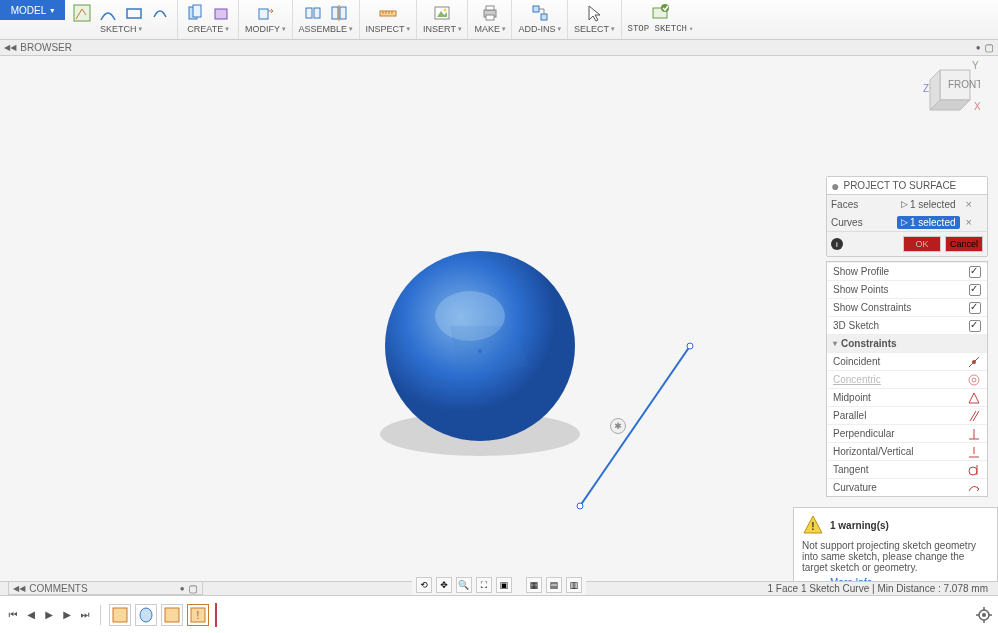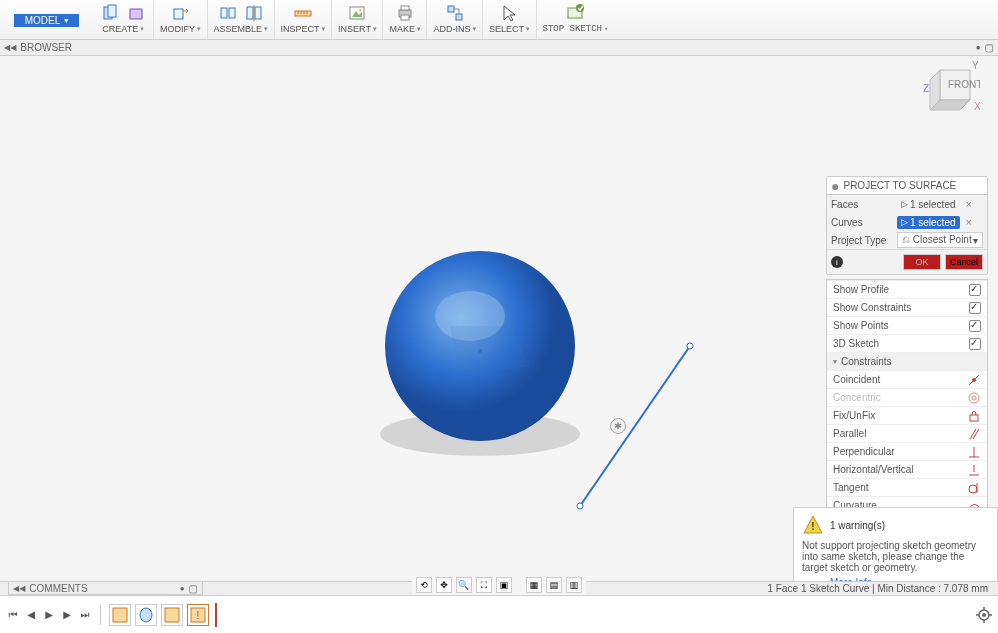--- a/index.html
+++ b/index.html
@@ -1,20 +1,20 @@
 <!DOCTYPE html>
 <html><head>
   <meta charset="utf-8">
   <style>
     * { box-sizing: border-box; margin: 0; padding: 0; font-family: "Segoe UI", Arial, sans-serif; font-size: 10px; }
     body { width: 998px; height: 633px; background: #f0f0f0; position: relative; overflow: hidden; }
 
     
     .toolbar { display: flex; height: 40px; background: linear-gradient(#fdfdfd, #f2f2f2); border-bottom: 1px solid #ccc; }
-    .model-btn { width: 65px; height: 20px; background: #2d6fd0; color: #fff; display: flex; align-items: center; justify-content: center; margin: 14px; padding: 1px 6px; font-size: 10px; cursor: pointer; }
+    .model-btn { width: 65px; height: 20px; background: #2d6fd0; color: #fff; display: flex; align-items: center; justify-content: center; margin: 0; padding: 1px 6px; font-size: 10px; cursor: pointer; }
     .model-btn::after { content: "▾"; margin-left: 4px; font-size: 8px; }
     .toolbar-group { display: flex; flex-direction: column; align-items: center; border-right: 1px solid #ddd; padding: 2px 6px 0; }
     .toolbar-icons { display: flex; gap: 4px; }
     .tb-icon { width: 22px; height: 22px; display: flex; align-items: center; justify-content: center; cursor: pointer; }
     .tb-icon svg { width: 20px; height: 20px; }
     .toolbar-label { font-size: 9px; color: #555; display: flex; align-items: center; gap: 2px; cursor: pointer; }
     .toolbar-label::after { content: "▾"; font-size: 7px; color: #888; }
 
     
     .browser-bar { display: flex; align-items: center; height: 16px; background: #eee; border-bottom: 1px solid #ccc; padding: 0 4px; gap: 4px; font-size: 10px; color: #666; }
@@ -52,32 +52,32 @@
     .proj-footer .btn.disabled { color: #bbb; }
     .info-dot { width: 12px; height: 12px; border-radius: 50%; background: #333; color: #fff; font-size: 8px; display: flex; align-items: center; justify-content: center; margin-right: auto; }
 
     
     .sketch-palette { background: #fff; border: 1px solid #ccc; }
     .pal-row { display: flex; align-items: center; height: 18px; padding: 0 6px; border-top: 1px solid #eee; }
     .pal-row .txt { flex: 1; font-size: 10px; color: #555; }
     .pal-row .ck { width: 12px; height: 12px; border: 1px solid #888; border-radius: 2px; position: relative; cursor: pointer; }
     .pal-row .ck.on::after { content: "✓"; position: absolute; top: -2px; left: 0; font-size: 10px; color: #333; }
     .pal-row .mini { width: 14px; height: 14px; display: flex; align-items: center; justify-content: center; }
-    .pal-row.section-hdr { background: #f0f0f0; font-weight: normal; color: #666; }
+    .pal-row.section-hdr { background: #f0f0f0; font-weight: bold; color: #666; }
     .pal-row.section-hdr::before { content: "▾"; margin-right: 4px; font-size: 8px; color: #888; }
-    .pal-row.muted .txt { color: #bbb; }
+    .pal-row.muted .txt { color: #bbb; text-decoration: underline; }
 
     
     .ci { width: 14px; height: 14px; }
 
     
     .warn-box { position: absolute; bottom: 0; right: 0; width: 205px; background: #fff; border: 1px solid #ccc; padding: 6px 8px; font-size: 10px; color: #555; }
     .warn-box .hdr { display: flex; align-items: center; gap: 6px; margin-bottom: 4px; }
     .warn-box .tri { width: 22px; height: 22px; }
-    .warn-box .title { font-weight: normal; color: #333; }
+    .warn-box .title { font-weight: bold; color: #333; }
     .warn-box .link { color: #2d6fd0; text-decoration: underline; cursor: pointer; }
 
     
     .sphere-svg { position: absolute; top: 160px; left: 350px; }
     .sketch-line { position: absolute; top: 280px; left: 560px; }
     .orbit-icon { position: absolute; top: 362px; left: 610px; width: 16px; height: 16px; border: 1px solid #aaa; border-radius: 50%; background: #f0f0f0; display: flex; align-items: center; justify-content: center; color: #888; font-size: 9px; }
 
     
     .status-bar { position: absolute; bottom: 38px; left: 0; right: 0; height: 14px; background: #eee; border-top: 1px solid #ccc; display: flex; align-items: center; font-size: 10px; color: #555; justify-content: flex-end; padding: 0 10px; }
     .comments-bar { position: absolute; bottom: 38px; left: 8px; width: 195px; height: 14px; background: #eee; border: 1px solid #ccc; display: flex; align-items: center; padding: 0 4px; gap: 4px; font-size: 10px; color: #666; }
@@ -91,20 +91,46 @@
     .tl-gear { margin-left: auto; width: 16px; height: 16px; cursor: pointer; }
   </style>
 </head>
 <body>
 
 <div class="toolbar">
   <div style="display:flex;flex-direction:column;">
     <div class="model-btn">MODEL</div>
   </div>
 
+  <div class="toolbar-group" style="flex:0 0 auto;">
+    <div class="toolbar-icons">
+      <div class="tb-icon">
+          <svg viewBox="0 0 20 20">
+            <rect x="2" y="2" width="16" height="16" fill="#eaf3e2" stroke="#6a9a46"></rect>
+            <path d="M4 16 L10 6 L14 12" stroke="#c97a2d" fill="none"></path>
+          </svg>
+        </div>
+      <div class="tb-icon">
+          <svg viewBox="0 0 20 20">
+            <path d="M3 17 Q10 3 17 17" stroke="#3a7ac0" fill="none" stroke-width="1.5"></path>
+          </svg>
+        </div>
+      <div class="tb-icon">
+          <svg viewBox="0 0 20 20">
+            <rect x="3" y="6" width="14" height="9" fill="none" stroke="#3a7ac0" stroke-width="1.5"></rect>
+          </svg>
+        </div>
+      <div class="tb-icon">
+          <svg viewBox="0 0 20 20">
+            <path d="M4 14 Q10 2 16 14" stroke="#3a7ac0" fill="none" stroke-width="1.5"></path>
+          </svg>
+        </div>
+    </div>
+    <div class="toolbar-label">SKETCH</div>
+  </div>
 
   <div class="toolbar-group">
     <div class="toolbar-icons">
       <div class="tb-icon">
           <svg viewBox="0 0 20 20">
             <rect x="4" y="4" width="8" height="12" fill="#c9dff4" stroke="#3a7ac0"></rect>
             <rect x="8" y="2" width="8" height="12" fill="#eaf3fc" stroke="#3a7ac0"></rect>
           </svg>
         </div>
       <div class="tb-icon">
@@ -338,48 +364,41 @@
       <div class="proj-row">
         <span class="label">Faces</span>
         <span class="sel-plain">▷ <span>1 selected</span></span>
         <span class="x">×</span>
       </div>
       <div class="proj-row">
         <span class="label">Curves</span>
         <span class="sel-pill">▷ <span>1 selected</span></span>
         <span class="x">×</span>
       </div>
-      <div class="proj-row">
-        <span class="label">Project Type</span>
-        <span class="dropdown">
-            <span>⎌ <span>Closest Point</span></span>
-            <span>▾</span>
-          </span>
-      </div>
       <div class="proj-footer">
         <span class="info-dot">i</span>
         <span class="btn disabled">OK</span>
         <span class="btn">Cancel</span>
       </div>
     </div>
 
     <div class="sketch-palette">
       <div class="pal-row">
           <span class="txt">Show Profile</span>
           <span class="ck on"></span>
         </div>
       <div class="pal-row">
+          <span class="txt">Show Points</span>
+          <span class="ck on"></span>
+        </div>
+      <div class="pal-row">
           <span class="txt">Show Constraints</span>
           <span class="ck on"></span>
         </div>
       <div class="pal-row">
-          <span class="txt">Show Points</span>
-          <span class="ck on"></span>
-        </div>
-      <div class="pal-row">
           <span class="txt">3D Sketch</span>
           <span class="ck on"></span>
         </div>
       <div class="pal-row section-hdr">
           <span class="txt">Constraints</span>
         </div>
 
       <div class="pal-row">
           <span class="txt">Coincident</span>
           <span class="mini">
@@ -392,25 +411,24 @@
       <div class="pal-row muted">
           <span class="txt">Concentric</span>
           <span class="mini">
             <svg class="ci" viewBox="0 0 14 14">
               <circle cx="7" cy="7" r="5" fill="none" stroke="#d88"></circle>
               <circle cx="7" cy="7" r="2" fill="none" stroke="#d88"></circle>
             </svg>
           </span>
         </div>
       <div class="pal-row">
-          <span class="txt">Fix/UnFix</span>
-          <span class="mini">
-            <svg class="ci" viewBox="0 0 14 14">
-              <rect x="3" y="6" width="8" height="6" fill="none" stroke="#c04040"></rect>
-              <path d="M5 6 Q5 2 7 2 Q9 2 9 6" fill="none" stroke="#c04040"></path>
+          <span class="txt">Midpoint</span>
+          <span class="mini">
+            <svg class="ci" viewBox="0 0 14 14">
+              <path d="M2 12 L7 2 L12 12 Z" fill="none" stroke="#c04040"></path>
             </svg>
           </span>
         </div>
       <div class="pal-row">
           <span class="txt">Parallel</span>
           <span class="mini">
             <svg class="ci" viewBox="0 0 14 14">
               <line x1="3" y1="12" x2="9" y2="2" stroke="#c04040"></line>
               <line x1="6" y1="12" x2="12" y2="2" stroke="#c04040"></line>
             </svg>

